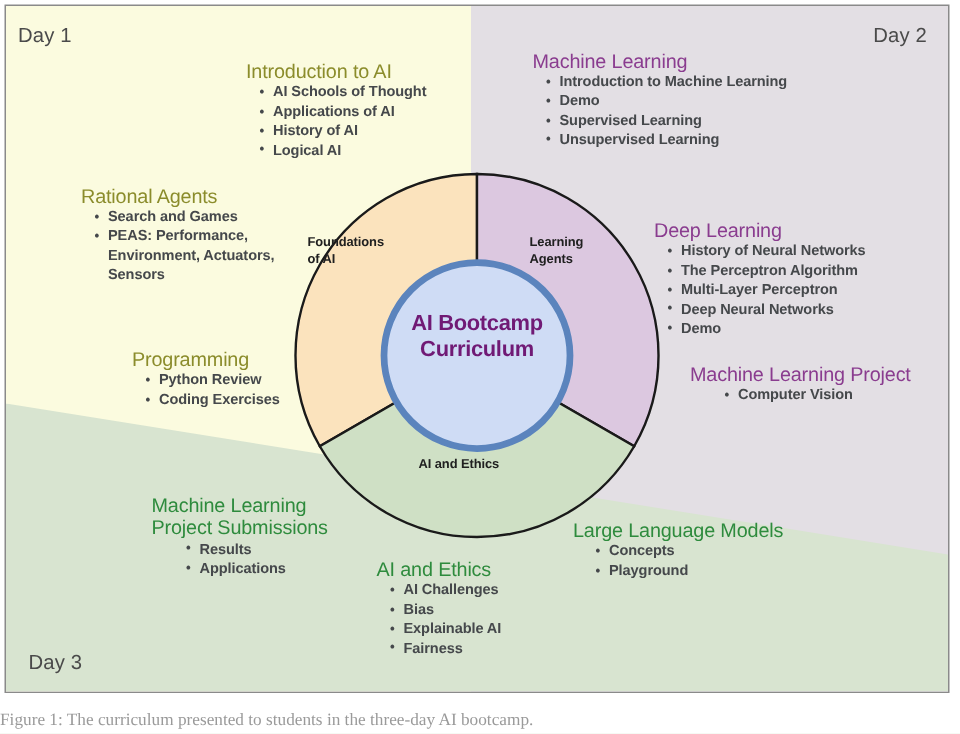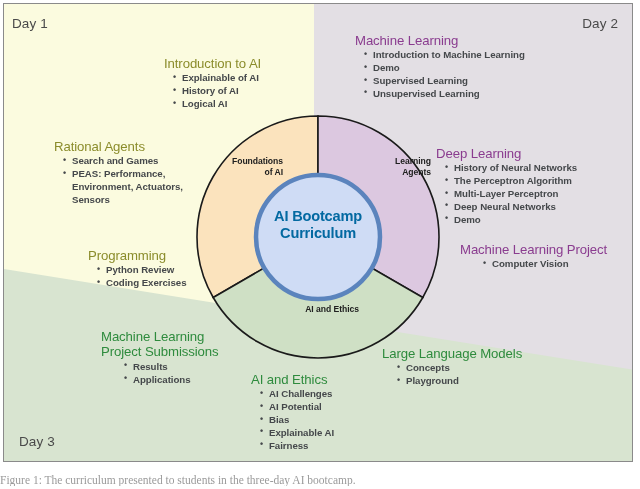--- a/index.html
+++ b/index.html
@@ -89,58 +89,58 @@
   .topic li::before {
     content: "\2022";
     position: absolute;
     left: -9px;
     top: -0.5px;
     font-size: 9px;
     color: #45484b;
   }
   .topic.center-head h3 { text-align: center; }
 
-  .c-olive  h3 { color: #8b8c2b; margin-top: 16px; }
+  .c-olive  h3 { color: #8b8c2b; }
   .c-purple h3 { color: #8a3c8f; }
   .c-green  h3 { color: #2e8b3d; }
 
   
   #wheel {
     position: absolute;
     left: 191px;
     top: 110px;
     width: 246px;
     height: 246px;
     z-index: 8;
   }
   #wheel svg { display: block; }
 
   .seg-label {
     position: absolute;
     font-size: 8.6px;
     font-weight: bold;
     color: #202020;
-    text-align: right;
+    text-align: left;
     line-height: 1.25;
     z-index: 9;
     letter-spacing: -0.05px;
   }
   #label-foundations { left: 10px;  top: 42px;  width: 78px; }
   #label-learning    { left: 158px; top: 42px;  width: 78px; }
   #label-ethics      { left: 84px;  top: 190px; width: 80px; }
 
   #hub-text {
     position: absolute;
     left: 53px;
     top: 94px;
     width: 140px;
     text-align: center;
     font-size: 14.6px;
     font-weight: bold;
-    color: #0369a1;
+    color: #701a75;
     line-height: 1.17;
     z-index: 10;
     letter-spacing: -0.2px;
   }
 
   
   #caption {
     position: absolute;
     left: 0;
     top: 474px;
@@ -162,21 +162,22 @@
   <div class="panel" id="panel-day2"></div>
   <div class="panel" id="panel-day3"></div>
 
   <div class="day-label" id="day1-label">Day 1</div>
   <div class="day-label" id="day2-label">Day 2</div>
   <div class="day-label" id="day3-label">Day 3</div>
 
   <div class="topic c-olive" id="t-intro" style="left:160px; top:36px; width:150px;">
     <h3>Introduction to AI</h3>
     <ul>
-      <li>Explainable of AI</li>
+      <li>AI Schools of Thought</li>
+      <li>Applications of AI</li>
       <li>History of AI</li>
       <li>Logical AI</li>
     </ul>
   </div>
 
   <div class="topic c-olive" id="t-rational" style="left:50px; top:119px; width:148px;">
     <h3>Rational Agents</h3>
     <ul>
       <li>Search and Games</li>
       <li>PEAS: Performance, Environment, Actuators, Sensors</li>
@@ -227,21 +228,20 @@
     <ul style="padding-left:32px;">
       <li>Results</li>
       <li>Applications</li>
     </ul>
   </div>
 
   <div class="topic c-green" id="t-ethics" style="left:247px; top:368px; width:135px;">
     <h3>AI and Ethics</h3>
     <ul>
       <li>AI Challenges</li>
-      <li>AI Potential</li>
       <li>Bias</li>
       <li>Explainable AI</li>
       <li>Fairness</li>
     </ul>
   </div>
 
   <div class="topic c-green" id="t-llm" style="left:378px; top:342px; width:175px;">
     <h3>Large Language Models</h3>
     <ul style="padding-left:24px;">
       <li>Concepts</li>

